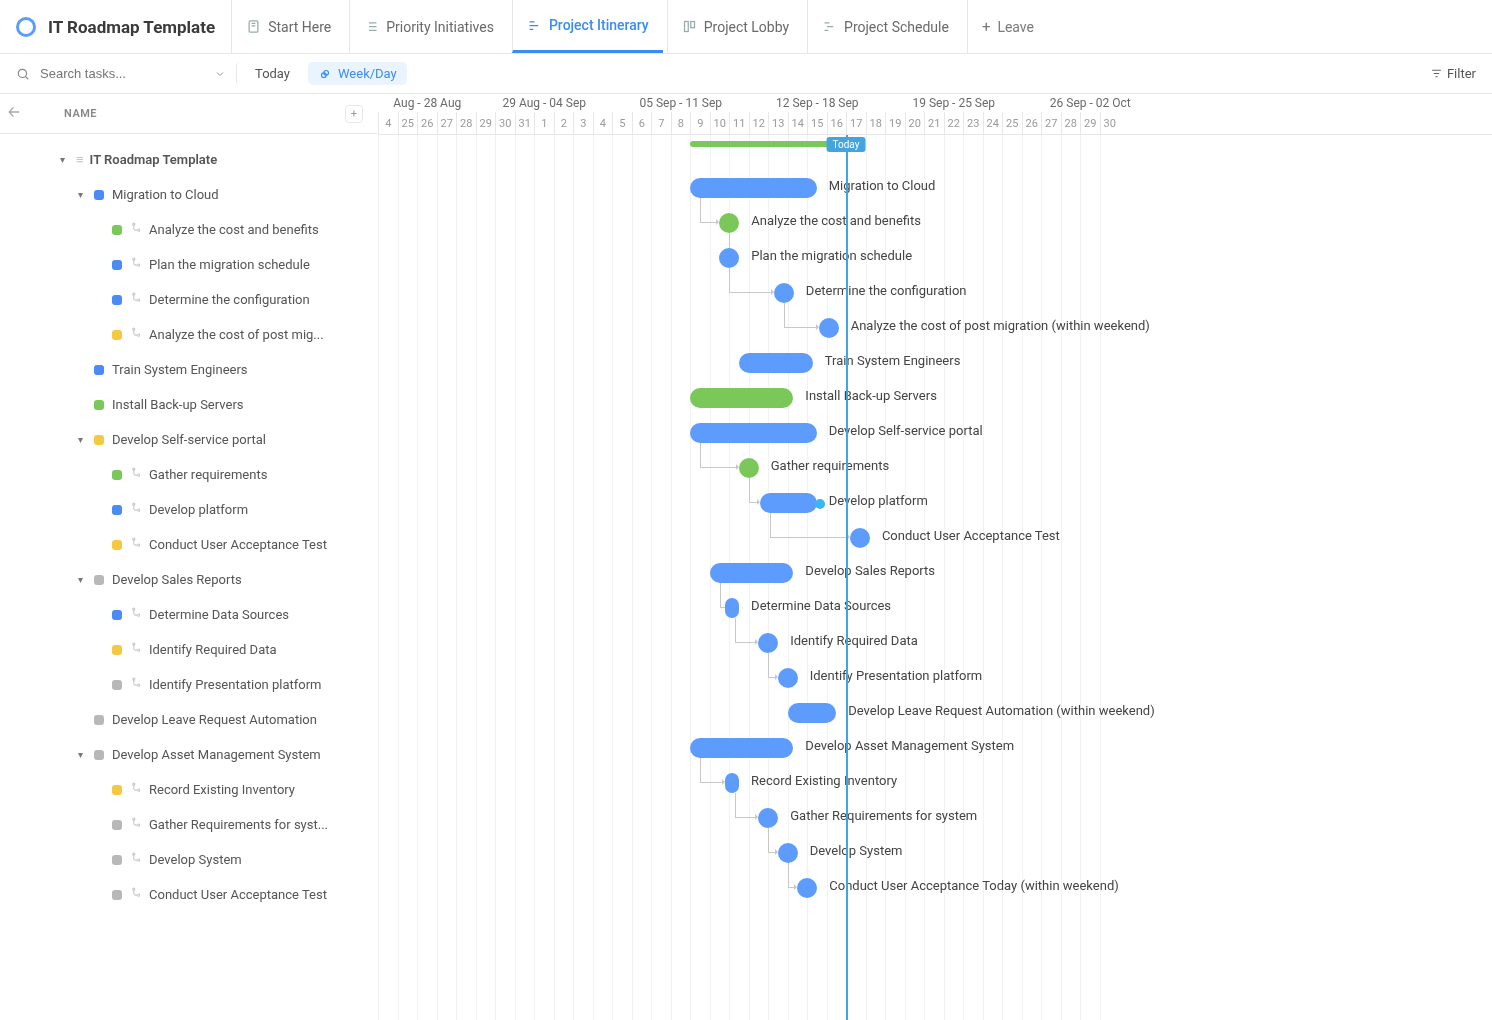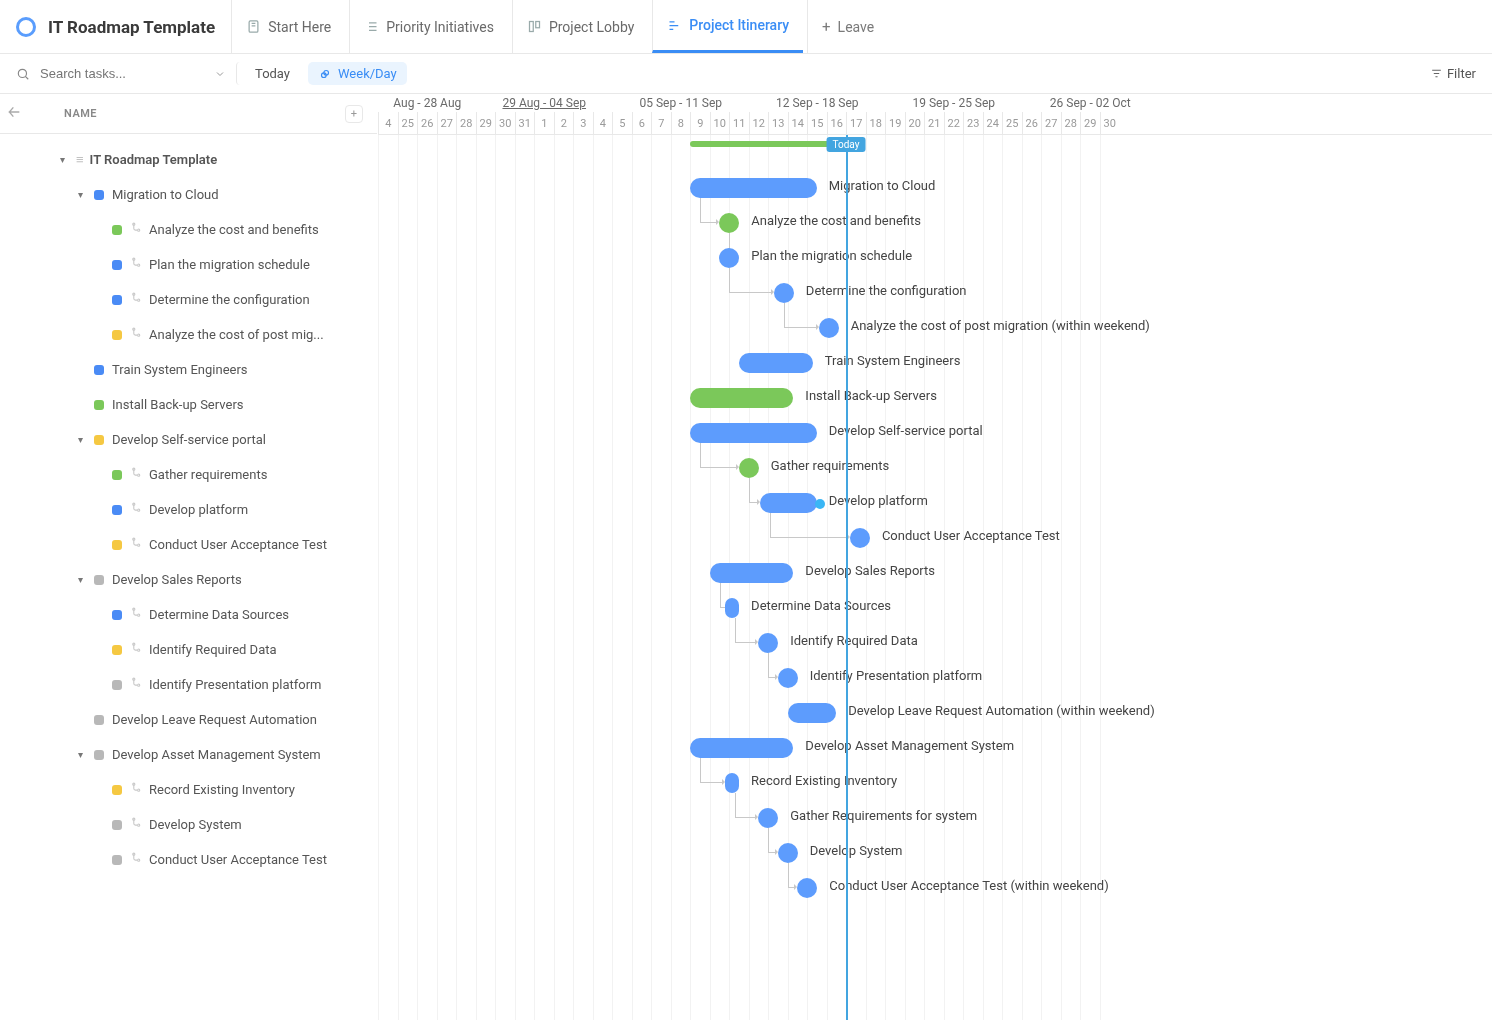--- a/index.html
+++ b/index.html
@@ -309,32 +309,38 @@
         <path d="M9 7h6M9 11h6"></path>
       </svg>
     <span>Start Here</span>
   </div>
   <div class="tab">
     <svg viewBox="0 0 24 24" fill="none" stroke="#9aa" stroke-width="2">
         <path d="M8 6h12M8 12h12M8 18h12M4 6h.01M4 12h.01M4 18h.01"></path>
       </svg>
     <span>Priority Initiatives</span>
   </div>
+  <div class="tab active">
+    <svg viewBox="0 0 24 24" fill="none" stroke="#3a8df5" stroke-width="2">
+        <path d="M4 6h8M4 12h14M4 18h6"></path>
+      </svg>
+    <span>Project Itinerary</span>
+  </div>
   <div class="tab">
     <svg viewBox="0 0 24 24" fill="none" stroke="#9aa" stroke-width="2">
         <rect x="4" y="4" width="6" height="16"></rect>
         <rect x="14" y="4" width="6" height="10"></rect>
       </svg>
     <span>Project Lobby</span>
   </div>
-  <div class="tab active">
-    <svg viewBox="0 0 24 24" fill="none" stroke="#3a8df5" stroke-width="2">
-        <path d="M4 6h8M4 12h14M4 18h6"></path>
-      </svg>
-    <span>Project Itinerary</span>
+  <div class="tab">
+    <svg viewBox="0 0 24 24" fill="none" stroke="#9aa" stroke-width="2">
+        <path d="M4 6h8M8 12h10M4 18h6"></path>
+      </svg>
+    <span>Project Schedule</span>
   </div>
   <div class="tab addview">
     <span style="font-size:15px;">+</span>
     <span>Leave</span>
   </div>
 </div>
 
 <div class="toolbar">
   <div class="searchbox">
     <svg width="14" height="14" viewBox="0 0 24 24" fill="none" stroke="#888" stroke-width="2">
@@ -528,40 +534,50 @@
           <span class="label">Record Existing Inventory</span>
         </div>
         <div class="row" style="padding-left: 96px;">
           <span class="caret"></span>
           <span class="tag" style="background:#b8b8b8"></span>
           <span class="subico"><svg width="13" height="13" viewBox="0 0 24 24" fill="none" stroke="#c8c8c8" stroke-width="2">
               <path d="M7 4v8a3 3 0 0 0 3 3h3"></path>
               <circle cx="7" cy="4" r="2"></circle>
               <circle cx="16" cy="15" r="2"></circle>
             </svg></span>
+          <span class="label">Gather Requirements for syst...</span>
+        </div>
+        <div class="row" style="padding-left: 96px;">
+          <span class="caret"></span>
+          <span class="tag" style="background:#b8b8b8"></span>
+          <span class="subico"><svg width="13" height="13" viewBox="0 0 24 24" fill="none" stroke="#c8c8c8" stroke-width="2">
+              <path d="M7 4v8a3 3 0 0 0 3 3h3"></path>
+              <circle cx="7" cy="4" r="2"></circle>
+              <circle cx="16" cy="15" r="2"></circle>
+            </svg></span>
           <span class="label">Develop System</span>
         </div>
         <div class="row" style="padding-left: 96px;">
           <span class="caret"></span>
           <span class="tag" style="background:#b8b8b8"></span>
           <span class="subico"><svg width="13" height="13" viewBox="0 0 24 24" fill="none" stroke="#c8c8c8" stroke-width="2">
               <path d="M7 4v8a3 3 0 0 0 3 3h3"></path>
               <circle cx="7" cy="4" r="2"></circle>
               <circle cx="16" cy="15" r="2"></circle>
             </svg></span>
           <span class="label">Conduct User Acceptance Test</span>
         </div>
       </div>
   </div>
 
   <div class="timeline">
     <div class="tl-head">
       <div class="tl-weeks" id="weeks">
           <div class="tl-week" style="width: 97.5px;">Aug - 28 Aug</div>
-          <div class="tl-week" style="width: 136.5px; text-decoration: underline;">29 Aug - 04 Sep</div>
+          <div class="tl-week" style="width: 136.5px;">29 Aug - 04 Sep</div>
           <div class="tl-week" style="width: 136.5px;">05 Sep - 11 Sep</div>
           <div class="tl-week" style="width: 136.5px;">12 Sep - 18 Sep</div>
           <div class="tl-week" style="width: 136.5px;">19 Sep - 25 Sep</div>
           <div class="tl-week" style="width: 136.5px;">26 Sep - 02 Oct</div>
         </div>
       <div class="tl-days" id="days">
           <div class="tl-day" style="width: 19.5px;">4</div>
           <div class="tl-day" style="width: 19.5px;">25</div>
           <div class="tl-day" style="width: 19.5px;">26</div>
           <div class="tl-day" style="width: 19.5px;">27</div>
@@ -736,19 +752,19 @@
             <div class="bar-label" style="left: 412.25px;">Gather Requirements for system</div>
           </div>
           <div class="connector" style="left: 357.1px; top: 623px; width: 21.15px; height: 25px;"></div>
           <div class="lane">
             <div class="bar round" style="left: 399.75px; width: 20px;"></div>
             <div class="bar-label" style="left: 431.75px;">Develop System</div>
           </div>
           <div class="connector" style="left: 390.25px; top: 658px; width: 7.5px; height: 25px;"></div>
           <div class="lane">
             <div class="bar round" style="left: 419.25px; width: 20px;"></div>
-            <div class="bar-label" style="left: 451.25px;">Conduct User Acceptance Test (within weekend)</div>
+            <div class="bar-label" style="left: 451.25px;">Conduct User Acceptance Today (within weekend)</div>
           </div>
           <div class="connector" style="left: 409.75px; top: 693px; width: 7.5px; height: 25px;"></div>
         </div>
       </div>
   </div>
 </div>
 
 </body></html>

